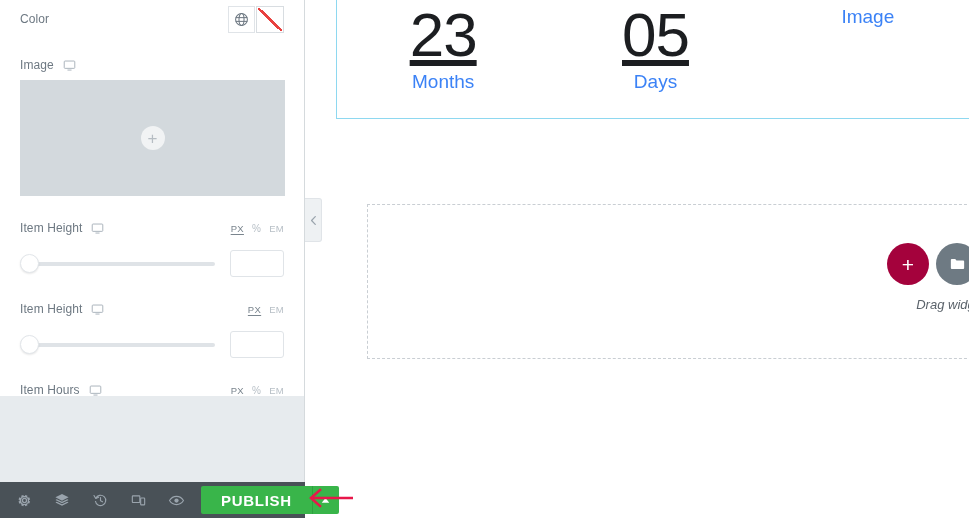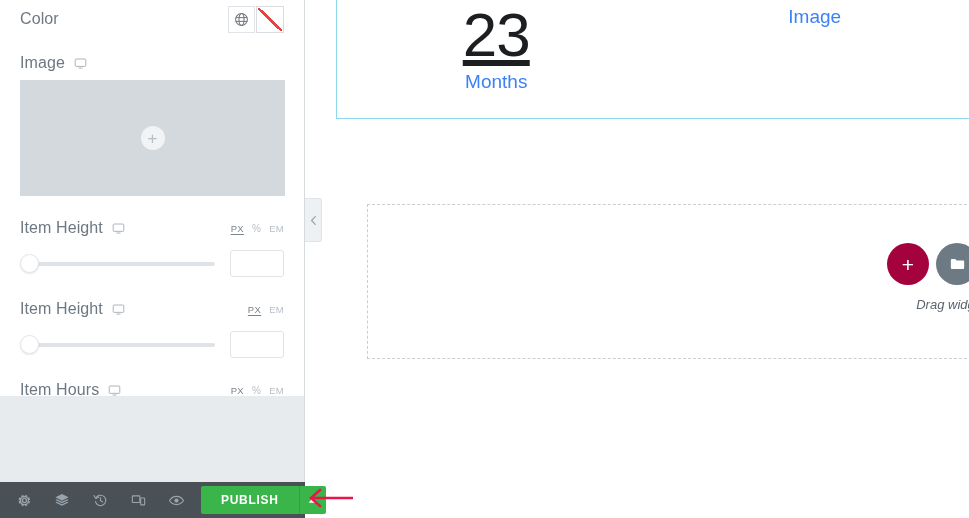--- a/index.html
+++ b/index.html
@@ -28,21 +28,21 @@
     position:absolute;left:0;top:396px;width:304px;height:86px;
     background:#e7ebee;
   }
 
   .ctrl-row{
     display:flex;align-items:center;justify-content:space-between;
     min-height:26px;
   }
   .ctrl-label{
     display:flex;align-items:center;gap:9px;
-    font-size:16px;color:#6d7882;letter-spacing:.1px;
+    font-size:12px;color:#6d7882;letter-spacing:.1px;
   }
   .dev-icon{display:inline-flex;align-items:center;justify-content:center;}
 
   
   .color-row{padding-top:4px;height:30px;}
   .color-ctrls{display:flex;align-items:center;gap:1px;}
   .globe-btn{
     width:27px;height:27px;border:1px solid #e0e4e8;background:#fff;
     display:flex;align-items:center;justify-content:center;
     box-sizing:border-box;cursor:pointer;
@@ -133,21 +133,21 @@
     background:#495157;display:flex;align-items:center;z-index:7;
   }
   .tool-icons{display:flex;align-items:center;gap:0;padding-left:5px;}
   .tool-btn{
     width:38px;height:36px;display:flex;align-items:center;justify-content:center;
     cursor:pointer;
   }
   .publish-wrap{display:flex;align-items:center;margin-left:6px;height:28px;}
   .publish-btn{
     height:28px;padding:0 20px;background:#39b54a;color:#fff;
-    font-size:12px;font-weight:bold;letter-spacing:.7px;
+    font-size:15px;font-weight:bold;letter-spacing:.7px;
     display:flex;align-items:center;justify-content:center;
     border:none;border-radius:2px 0 0 2px;cursor:pointer;
     font-family:"Liberation Sans",sans-serif;
   }
   .publish-caret{
     width:26px;height:28px;background:#39b54a;border-radius:0 2px 2px 0;
     border-left:1px solid #2fa040;
     display:flex;align-items:center;justify-content:center;cursor:pointer;
   }
 
@@ -343,20 +343,24 @@
 
   <div class="canvas">
 
     <div class="countdown-wrap">
       <div class="countdown">
         <div class="cd-item">
           <div class="cd-digits">23</div>
           <div class="cd-label">Months</div>
         </div>
         <div class="cd-item">
+          <div class="cd-digits">05</div>
+          <div class="cd-label">Days</div>
+        </div>
+        <div class="cd-item">
           <div class="cd-label">Image</div>
         </div>
       </div>
     </div>
 
     <div class="dropzone">
       <div class="dz-actions">
         <div class="dz-btn dz-add">
           <span>+</span>
         </div>

